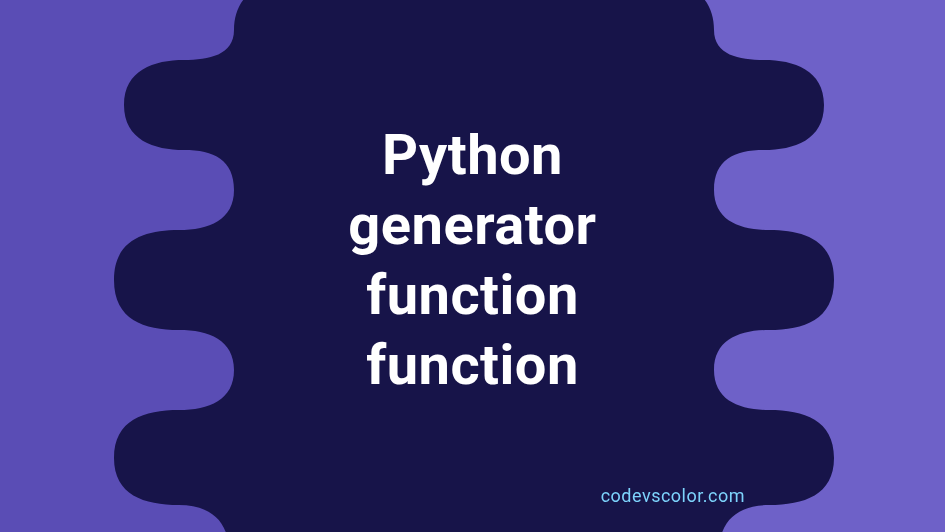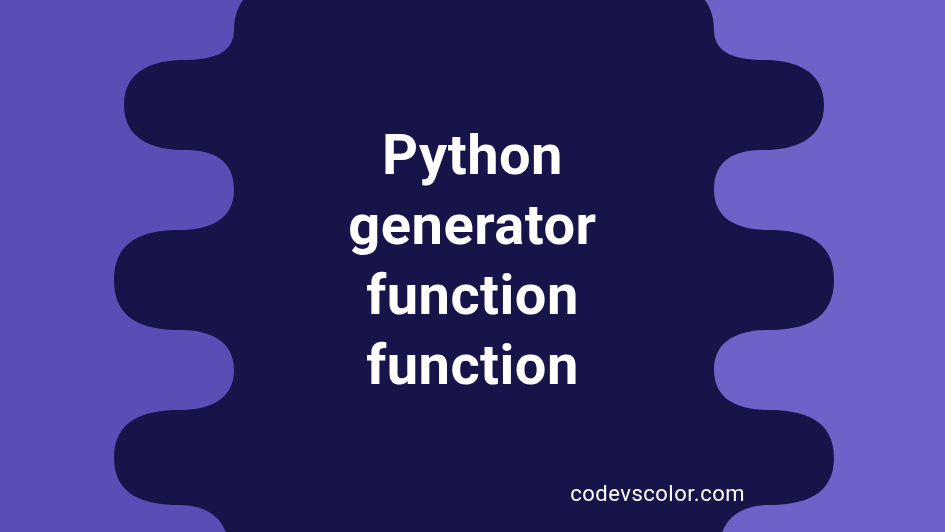--- a/index.html
+++ b/index.html
@@ -57,22 +57,22 @@
       font-weight: 700;
       font-size: 56px;
       line-height: 1.25;
       letter-spacing: 0.5px;
     }
     .attribution {
       position: absolute;
       z-index: 3;
       bottom: 26px;
       right: 200px;
-      color: #ffffff;
-      font-size: 22px;
+      color: #7dd3fc;
+      font-size: 18px;
       font-weight: 400;
       letter-spacing: 0.5px;
     }
   </style>
 </head>
 <body>
 
 <div class="canvas">
   <div class="bg-left"></div>
   <div class="bg-right"></div>

